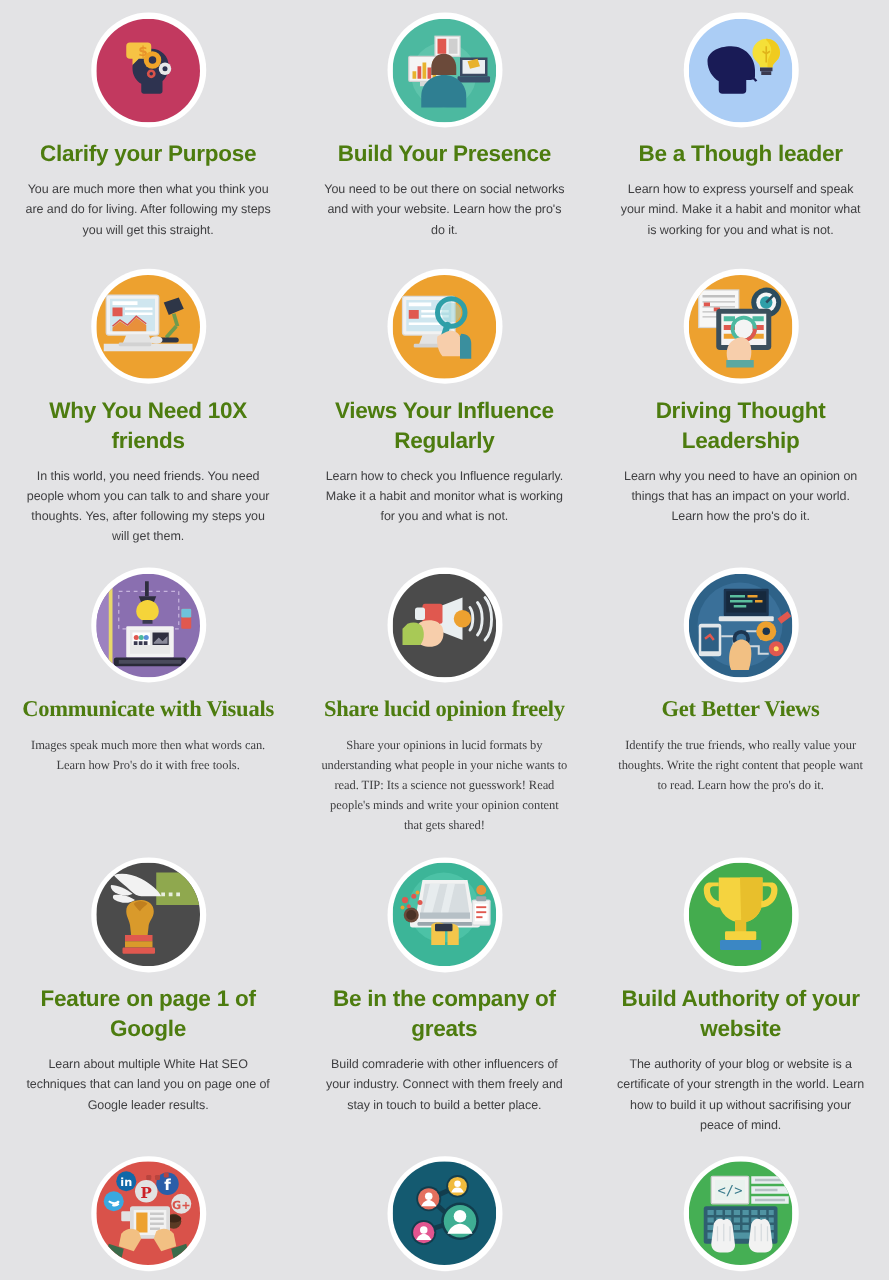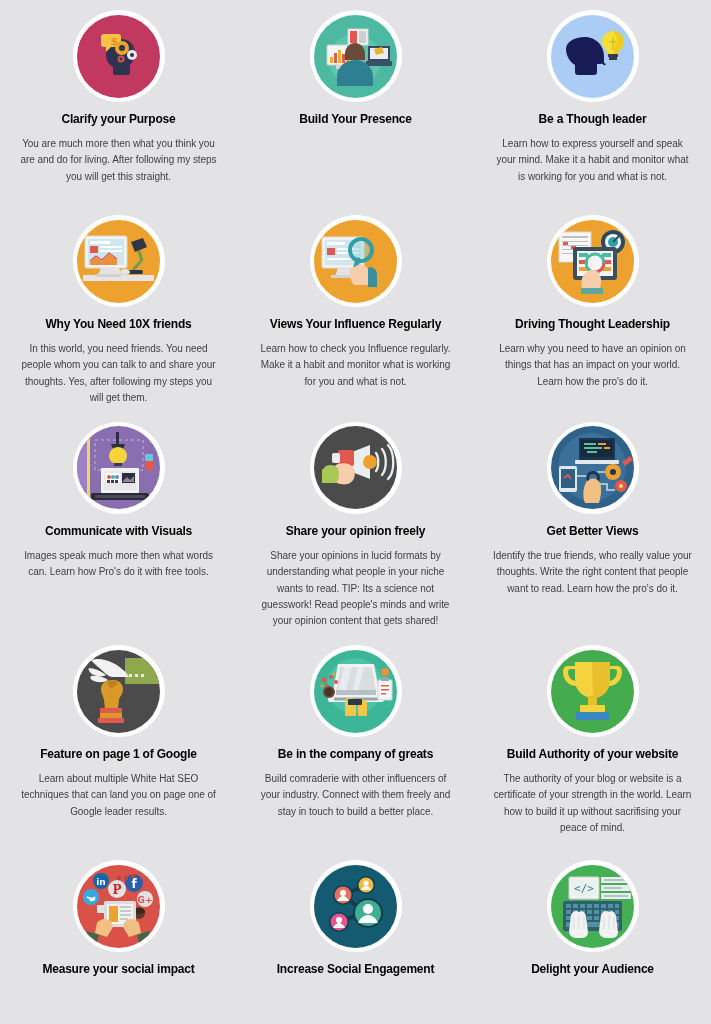--- a/index.html
+++ b/index.html
@@ -38,38 +38,38 @@
   .icon-disc {
     width: 83px;
     height: 83px;
     border-radius: 50%;
     overflow: hidden;
     position: relative;
     display: block;
   }
   .icon-disc svg { display: block; width: 83px; height: 83px; }
   .card-title {
-    font-size: 12px;
+    font-size: 18px;
     font-weight: bold;
-    color: #000000;
+    color: #4d7c0f;
     line-height: 1.35;
     letter-spacing: -0.2px;
     margin-bottom: 9px;
   }
   .card-body {
     font-size: 10px;
     color: #3f3f41;
     line-height: 1.62;
     letter-spacing: -0.05px;
     max-width: 200px;
   }
   
   .row-r0 { min-height: 205px; }
   .row-r1 { min-height: 205px; }
-  .row-r2 { min-height: 205px; }
+  .row-r2 { min-height: 205px; font-family: Liberation Serif, serif; }
   .row-r3 { min-height: 215px; }
   .row-r4 { min-height: 200px; }
 </style>
 </head>
 <body>
 
 <div class="grid">
 
   <div class="cell row-r0">
     <div class="icon-wrap">
@@ -115,20 +115,21 @@
           <rect x="54" y="31" width="22" height="15" fill="#3a4a63"></rect>
           <rect x="56" y="33" width="18" height="11" fill="#e9eef2"></rect>
           <path d="M60 34l8-2 2 6-8 2z" fill="#e8b22e"></path>
           <rect x="52" y="46" width="26" height="5" rx="1" fill="#39506b"></rect>
           <path d="M41 28c6 0 10 5 10 11v6H31v-6c0-6 4-11 10-11z" fill="#6b4a3a"></path>
           <path d="M41 45c11 0 18 8 18 17v9H23v-9c0-9 7-17 18-17z" fill="#2f7f92"></path>
         </svg>
       </div>
     </div>
     <div class="card-title">Build Your Presence</div>
+    <div class="card-body">You need to be out there on social networks and with your website. Learn how the pro's do it.</div>
   </div>
 
   <div class="cell row-r0">
     <div class="icon-wrap">
       <div class="icon-disc">
         <svg viewBox="0 0 83 83">
             <rect width="83" height="83" fill="#abcdf5"></rect>
           <path d="M34 22c11 0 19 9 19 19v5c0 2-2 3-4 3h-3v8c0 2-1 3-3 3H27c-2 0-3-1-3-3v-7c-5-3-9-9-9-16 0-7 8-12 19-12z" fill="#191b56"></path>
           <path d="M49 46c2 1 4 2 5 4" stroke="#191b56" stroke-width="2" fill="none"></path>
           <path d="M62 16c6 0 11 5 11 11 0 4-2 6-4 8-1 1-2 2-2 4h-10c0-2-1-3-2-4-2-2-4-4-4-8 0-6 5-11 11-11z" fill="#f5e038"></path>
@@ -291,21 +292,21 @@
           <path d="M24 38c7-2 14 0 16 5 2 6 0 12-4 14-5 3-14 1-17-3-3-5-1-14 5-16z" fill="#f7ceab"></path>
           <path d="M12 40c5-2 10-1 12 3 2 5 1 11-2 14H8V44z" fill="#a8c956"></path>
           <g stroke="#e9eef0" stroke-width="2.3" fill="none" stroke-linecap="round">
             <path d="M62 27c3 4 3 14 0 18"></path>
             <path d="M68 23c5 6 5 20 0 26"></path>
             <path d="M74 19c7 8 7 27 0 34"></path>
           </g>
         </svg>
       </div>
     </div>
-    <div class="card-title">Share your opinion freely</div>
+    <div class="card-title">Share lucid opinion freely</div>
     <div class="card-body">Share your opinions in lucid formats by understanding what people in your niche wants to read. TIP: Its a science not guesswork! Read people's minds and write your opinion content that gets shared!</div>
   </div>
 
   <div class="cell row-r2">
     <div class="icon-wrap">
       <div class="icon-disc">
         <svg viewBox="0 0 83 83">
             <rect width="83" height="83" fill="#2e6288"></rect>
           <circle cx="41" cy="41" r="34" fill="#3a7099"></circle>
           <rect x="28" y="12" width="36" height="22" rx="1" fill="#1c3550"></rect>

